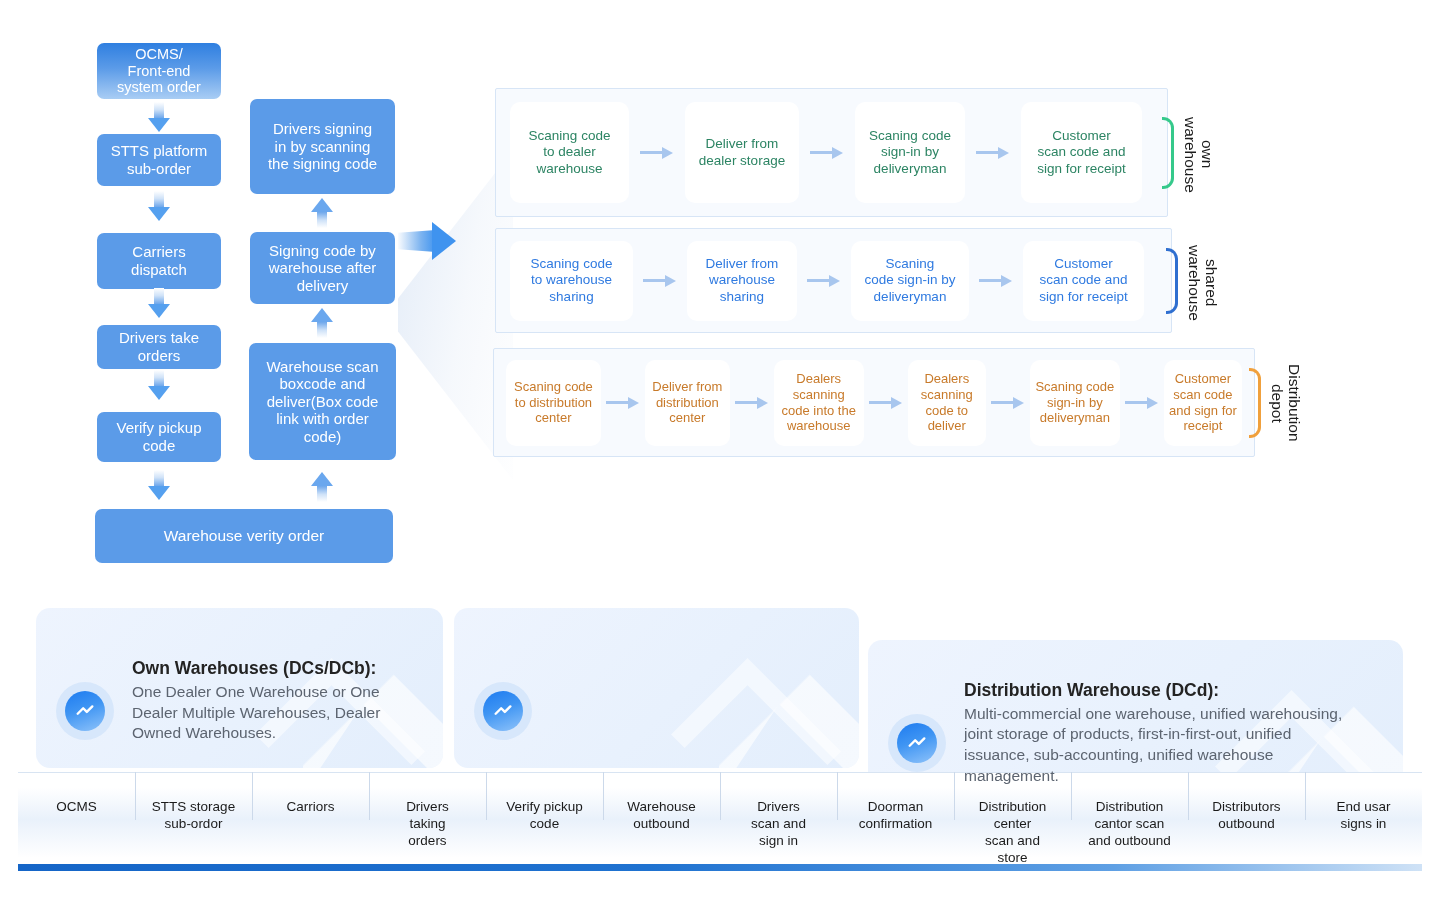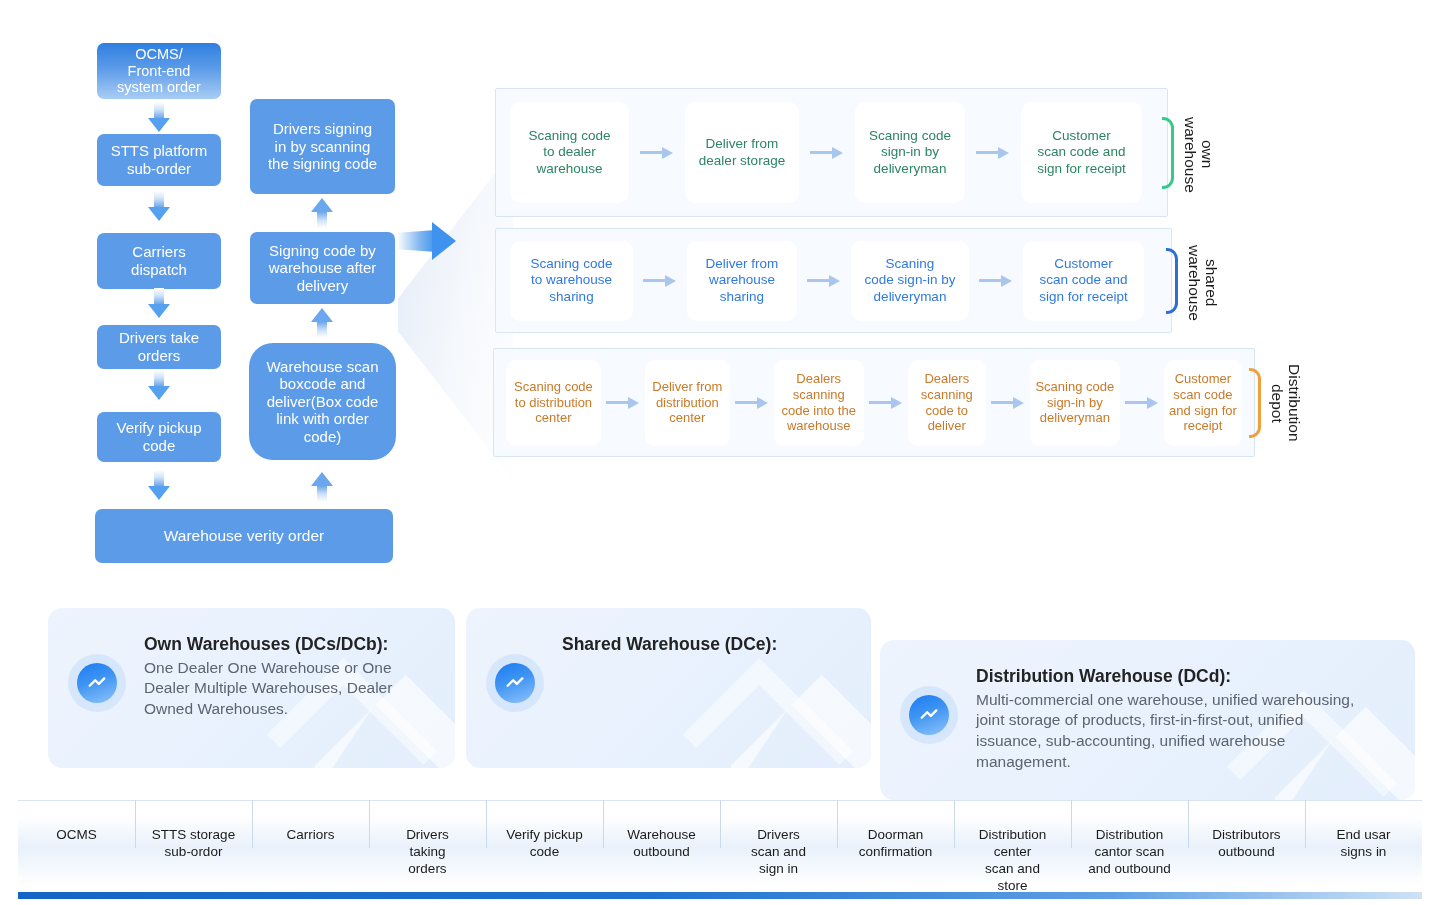--- a/index.html
+++ b/index.html
@@ -115,21 +115,21 @@
     white-space: pre-line;
     text-align: center;
   }
 
   
   .icard {
     position: absolute;
     border-radius: 14px;
     background: linear-gradient(135deg,#eef4fe 0%,#e8f1fd 55%,#e3eefc 100%);
     overflow: hidden;
-    display: flex; align-items: flex-start; margin-left: 12px;
+    display: flex; align-items: center;
   }
   .icard .chev {
     position: absolute; right: -10px; bottom: -26px;
     width: 150px; height: 150px;
     background: linear-gradient(135deg, rgba(255,255,255,0) 40%, rgba(255,255,255,.75) 41%);
     transform: rotate(0deg);
     clip-path: polygon(0% 40%, 40% 0%, 100% 60%, 100% 100%, 40% 40%, 0% 100%);
     opacity: .85;
   }
   .icard .chev2 {
@@ -149,21 +149,21 @@
     width: 40px; height: 40px; border-radius: 50%;
     background: linear-gradient(160deg,#1d7bf0 0%,#3f95f3 45%,#8fc3fa 100%);
     display: flex; align-items: center; justify-content: center;
   }
   .ico svg { display: block; }
   .itext { position: relative; z-index: 2; }
   .ititle { font-size: 17.5px; font-weight: bold; color: #232323; line-height: 1.25; }
   .idesc  { font-size: 15.5px; color: #5c6470; line-height: 1.33; margin-top: 2px; white-space: pre-line; }
 
   
-  #timeline { position: absolute; left: 0; top: 792px; width: 1280px; height: 113px; }
+  #timeline { position: absolute; left: 0; top: 764px; width: 1280px; height: 113px; }
   #tl-band {
     position: absolute; left: 18px; top: 8px; width: 1404px; height: 86px;
     background: linear-gradient(180deg,#ffffff 0%,#ffffff 18%,#e9f1fb 55%,#ffffff 100%);
   }
   #tl-top-rule { position: absolute; left: 18px; top: 8px; width: 1404px; height: 1px; background: #d8e4f2; }
   .tick { position: absolute; top: 8px; width: 1px; height: 48px; background: #ccd9ea; }
   .tstep {
     position: absolute; top: 34px;
     text-align: center; font-size: 13.5px; color: #1b1b1b; line-height: 1.26;
     white-space: pre-line;
@@ -231,21 +231,21 @@
   </div>
 
   <div class="fbox" style="left:250px; top:232px; width:145px; height:72px; font-size:15px;">Signing code by
 warehouse after
 delivery</div>
   <div class="varrow up" style="left:311px; top:308px;">
     <div class="shaft"></div>
       <div class="head"></div>
   </div>
 
-  <div class="fbox" style="left:249px; top:343px; width:147px; height:117px; font-size:15px;border-radius:24px;">Warehouse scan
+  <div class="fbox" style="left:249px; top:343px; width:147px; height:117px; font-size:15px;">Warehouse scan
 boxcode and
 deliver(Box code
 link with order
 code)</div>
   <div class="varrow up" style="left:311px; top:472px;">
     <div class="shaft"></div>
       <div class="head"></div>
   </div>
 
   <div class="prow" style="left:495px; top:88px; width:673px; height:129px; padding:0 14px;">
@@ -376,21 +376,20 @@
     <div class="chev2"></div>
       <div class="chev"></div>
     <div class="ico" style="margin-right:18px; margin-top:20px;">
       <div class="inner">
         <svg width="22" height="22" viewBox="0 0 24 24" fill="none" stroke="#ffffff" stroke-width="2.6" stroke-linecap="round" stroke-linejoin="round">
           <polyline points="4,15 10,9 14,13 20,7"></polyline>
         </svg>
       </div>
     </div>
     <div class="itext">
-      <div class="ititle">Shared Warehouse (DCe):</div>
     </div>
   </div>
 
   <div class="icard" style="left:868px; top:640px; width:535px; height:160px; padding:26px 18px 0 20px;">
     <div class="chev2"></div>
       <div class="chev"></div>
     <div class="ico" style="margin-right:18px; margin-top:20px;">
       <div class="inner">
         <svg width="22" height="22" viewBox="0 0 24 24" fill="none" stroke="#ffffff" stroke-width="2.6" stroke-linecap="round" stroke-linejoin="round">
           <polyline points="4,15 10,9 14,13 20,7"></polyline>

